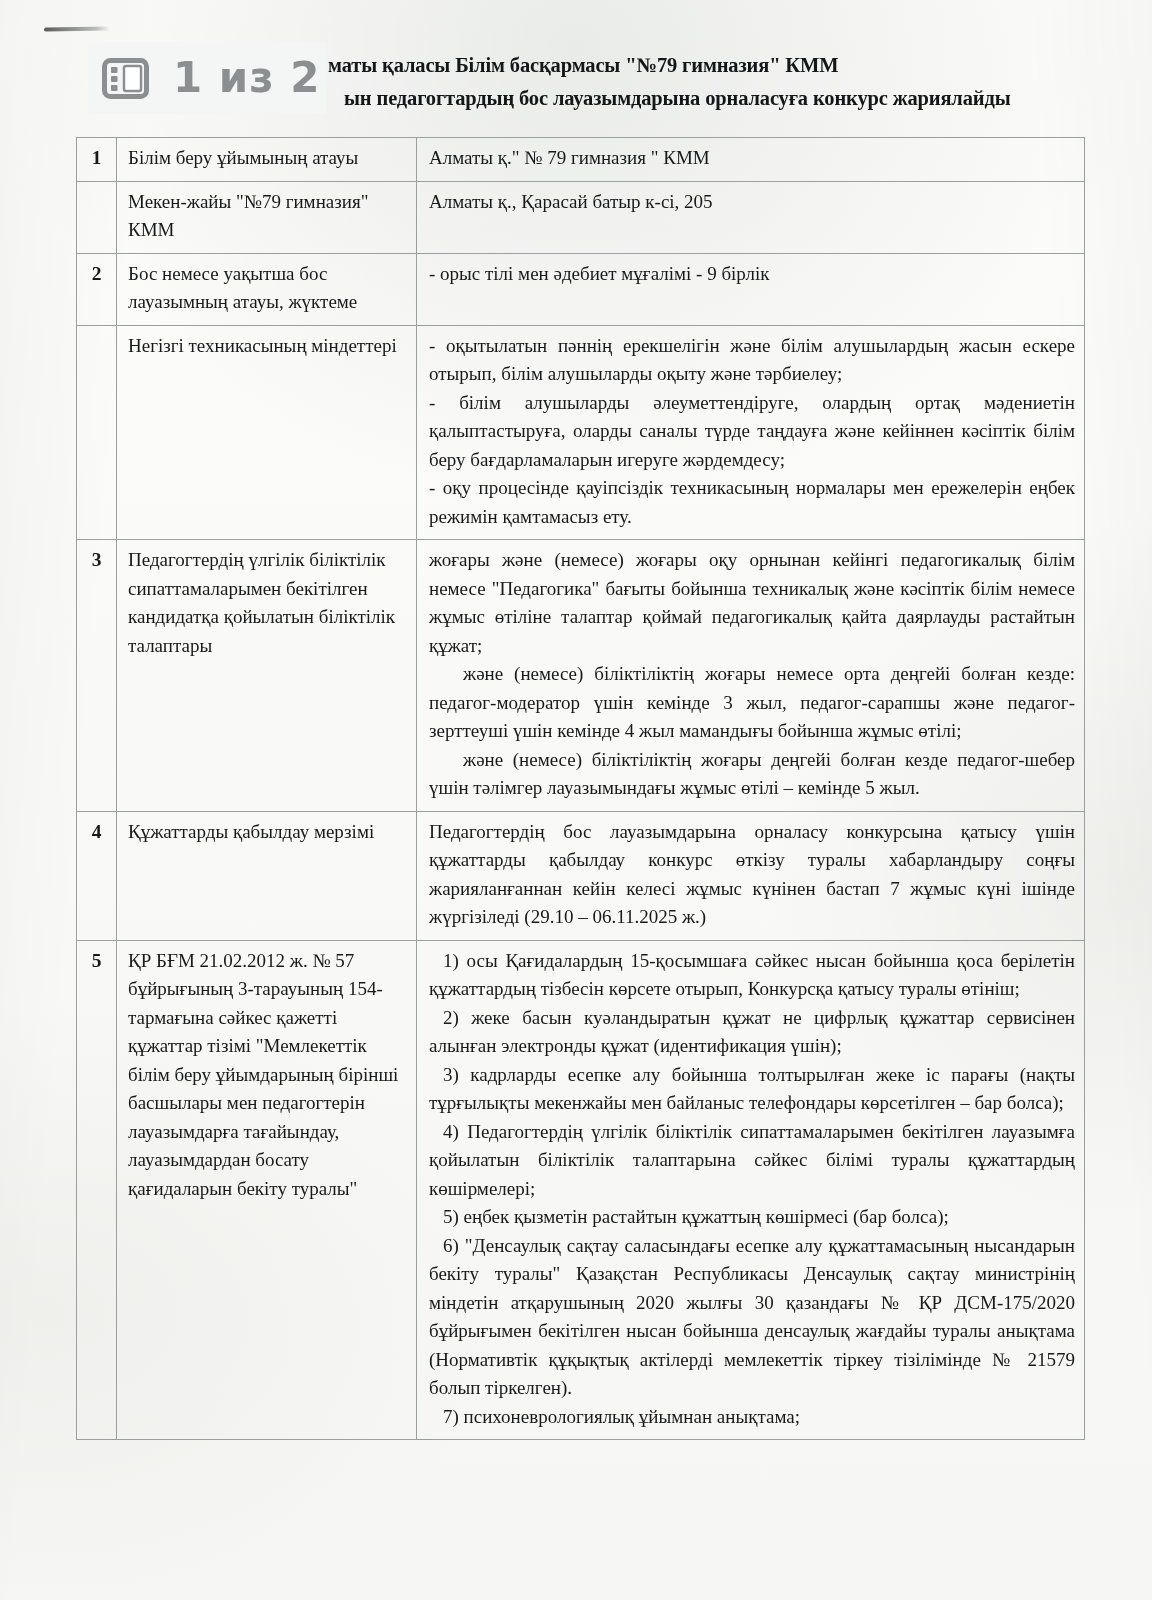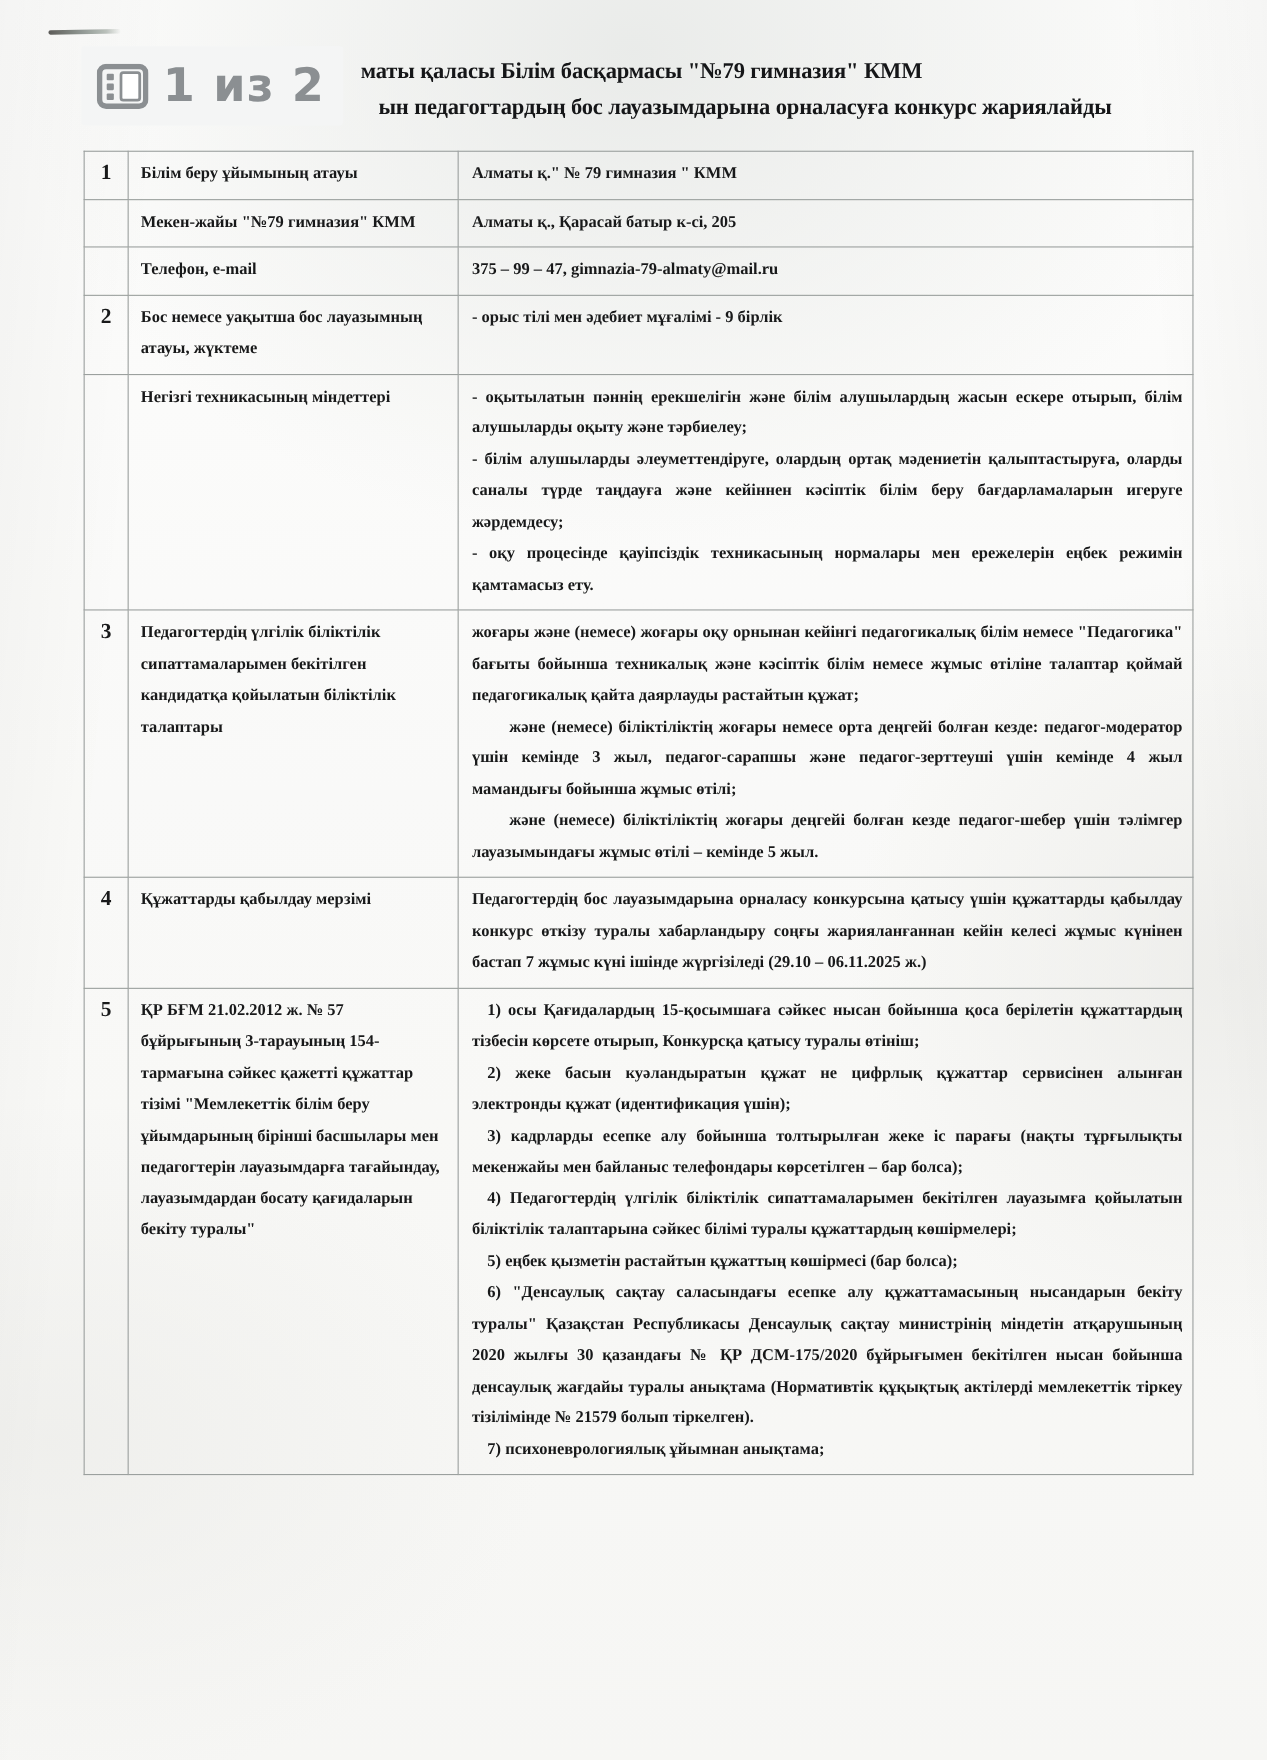--- a/index.html
+++ b/index.html
@@ -75,29 +75,29 @@
   }
   .doc-title .line2 {
     display: block;
     margin-top: 2px;
     margin-left: 16px;
   }
 
   
   .page-badge {
     position: absolute;
-    left: 74px;
+    left: 88px;
     top: 42px;
     width: 238px;
     height: 72px;
     background: #f2f3f3;
     border-radius: 3px;
     display: flex;
     align-items: center;
-    gap: 13px;
+    gap: 24px;
     padding-left: 14px;
     box-sizing: border-box;
     z-index: 5;
   }
   .page-badge .pb-icon {
     width: 47px;
     height: 41px;
     flex: 0 0 auto;
   }
   .page-badge .pb-text {
@@ -122,25 +122,24 @@
     background: transparent;
   }
   .doc-table col.c-num   { width: 40px; }
   .doc-table col.c-label { width: 300px; }
   .doc-table col.c-value { width: 668px; }
 
   .doc-table td {
     border: 1px solid #9a9f9d;
     vertical-align: top;
     padding: 6px 9px 8px 9px;
-    font-size: 15px;
+    font-size: 19px;
     line-height: 28.5px;
     color: #1a1b1c;
     background: transparent;
-    font-weight: bold;
   }
   .doc-table td.num {
     text-align: center;
     font-weight: 700;
     padding-left: 0;
     padding-right: 0;
     font-size: 19.5px;
   }
   .doc-table td.label { padding-left: 11px; }
   .doc-table td.value { padding-left: 12px; }
@@ -200,25 +199,20 @@
         <td class="label">Білім беру ұйымының атауы</td>
         <td class="value">Алматы қ." № 79 гимназия " КММ</td>
       </tr>
 
       <tr>
         <td class="num"></td>
         <td class="label">Мекен-жайы "№79 гимназия" КММ</td>
         <td class="value">Алматы қ., Қарасай батыр к-сі, 205</td>
       </tr>
 
-      <tr>
-        <td class="num"></td>
-        <td class="label">Телефон, e-mail</td>
-        <td class="value">375 – 99 – 47, gimnazia-79-almaty@mail.ru</td>
-      </tr>
 
       <tr>
         <td class="num">2</td>
         <td class="label">Бос немесе уақытша бос лауазымның атауы, жүктеме</td>
         <td class="value">-  орыс тілі мен әдебиет мұғалімі - 9 бірлік</td>
       </tr>
 
       <tr>
         <td class="num"></td>
         <td class="label">Негізгі техникасының міндеттері</td>

